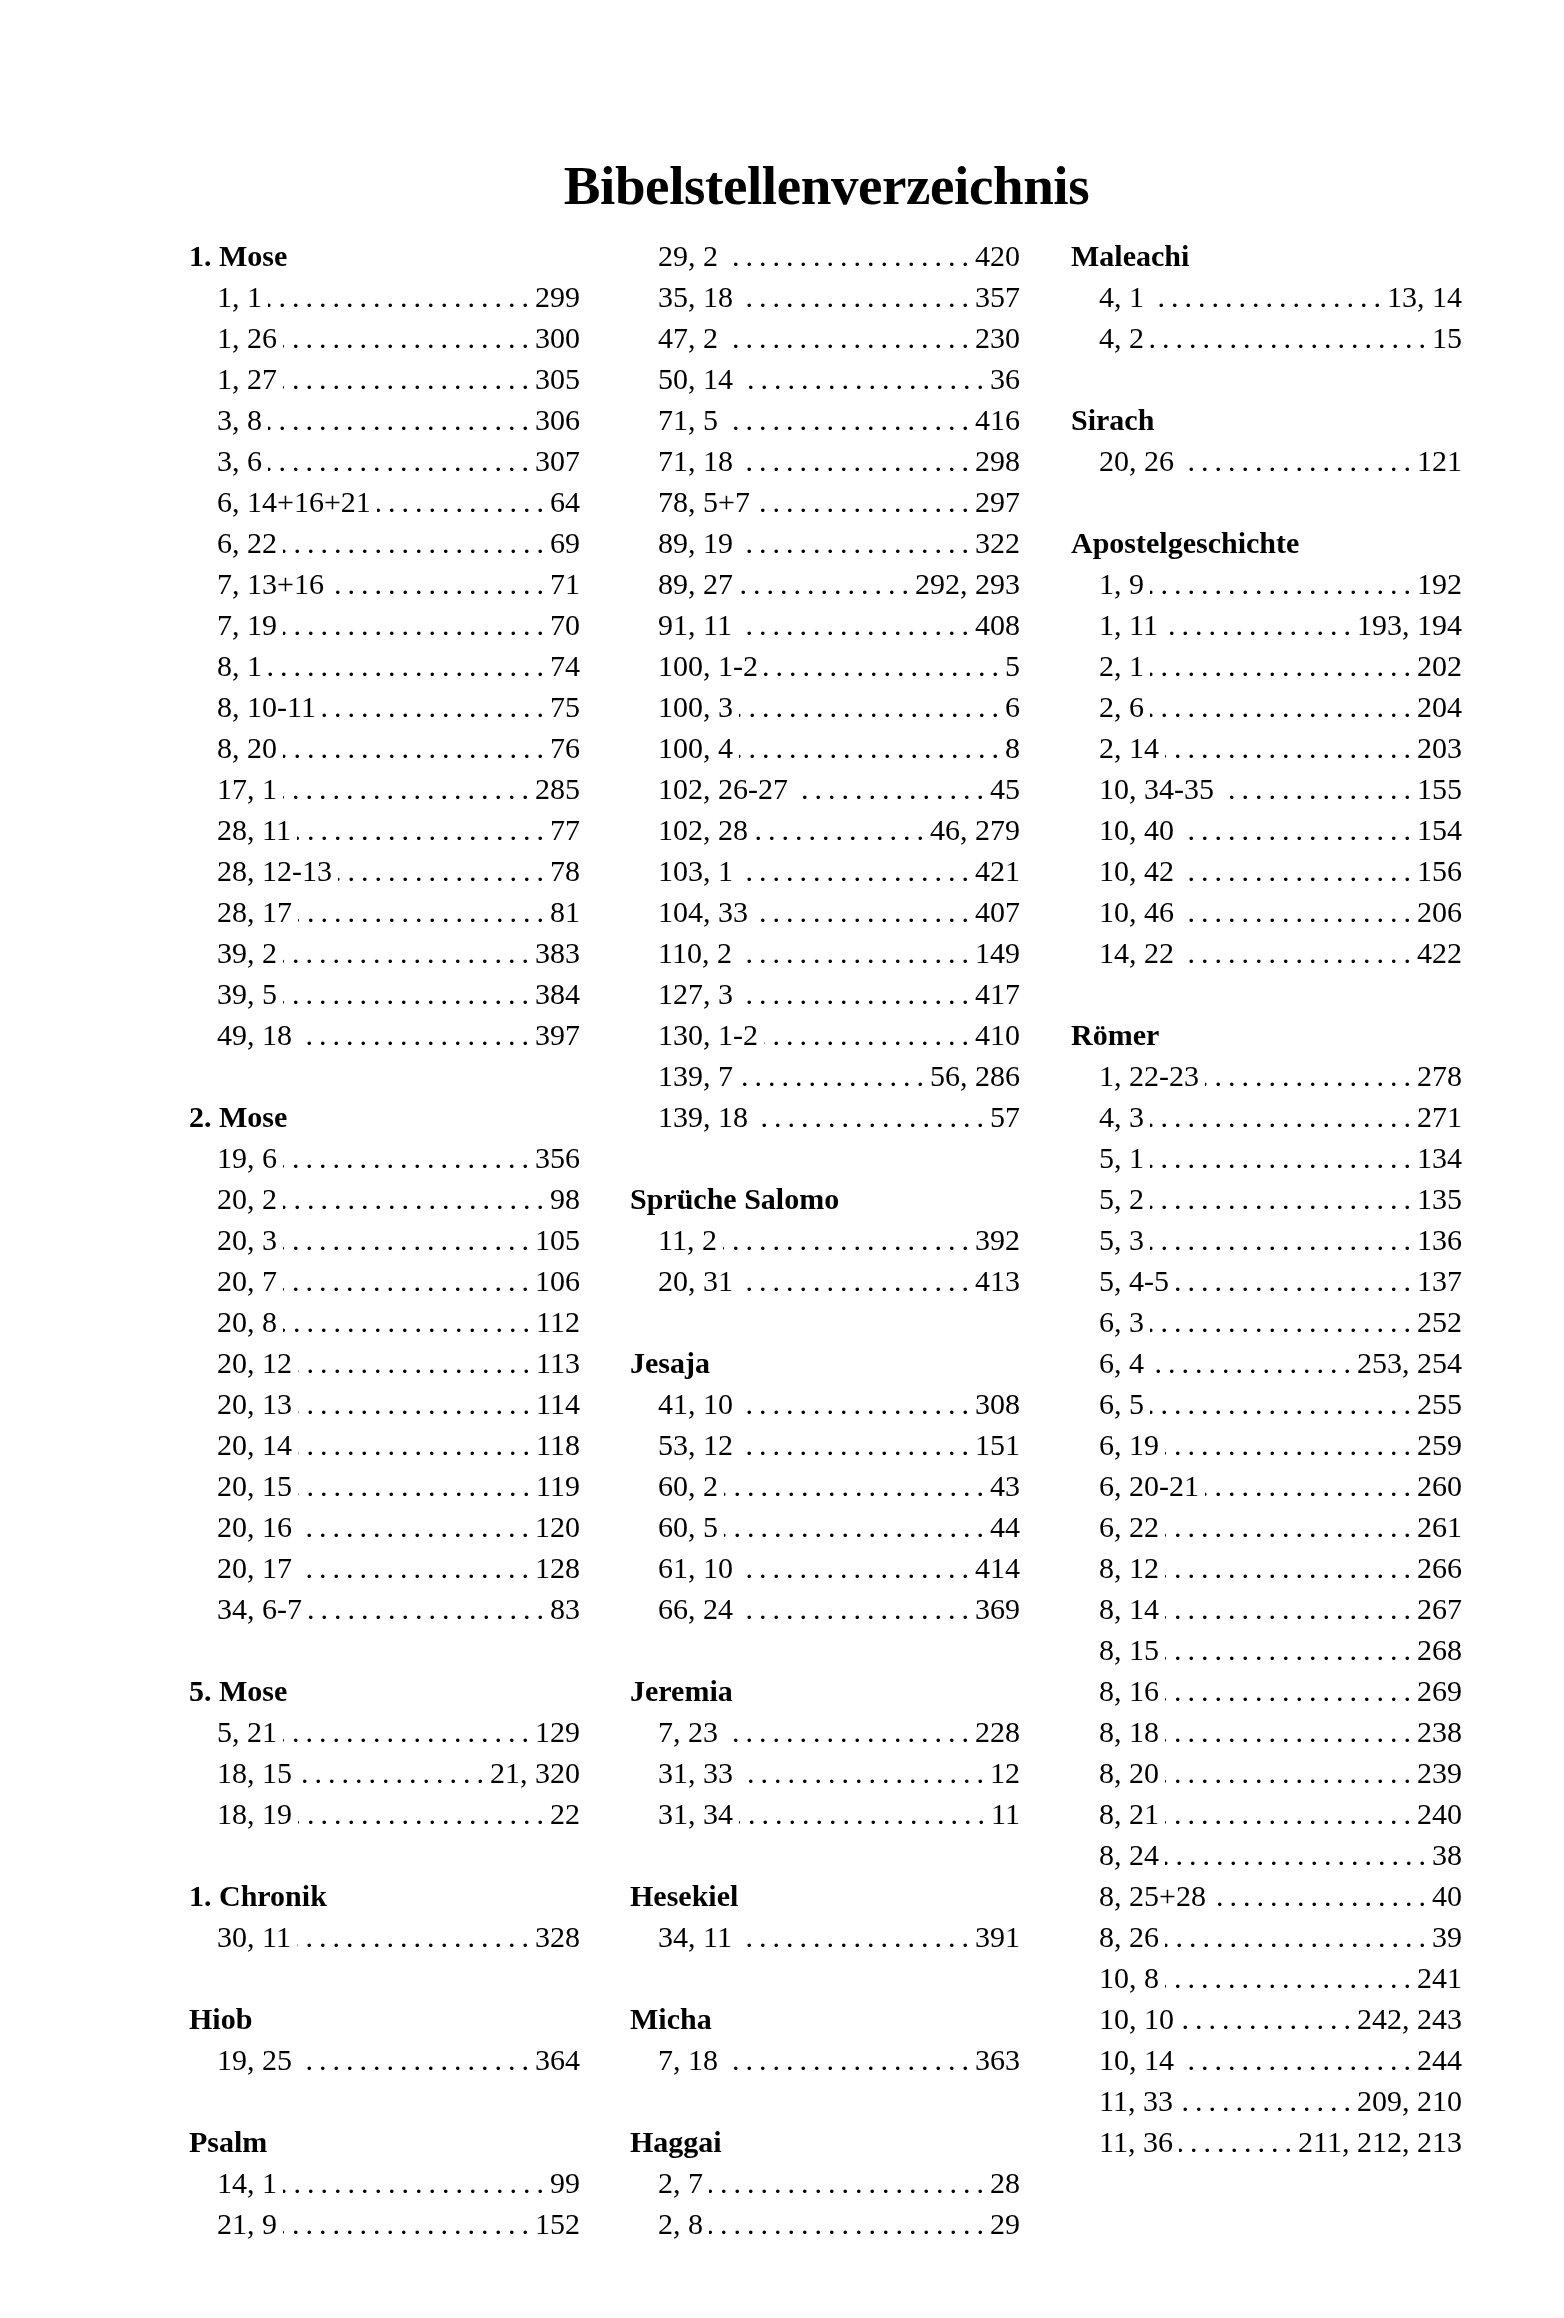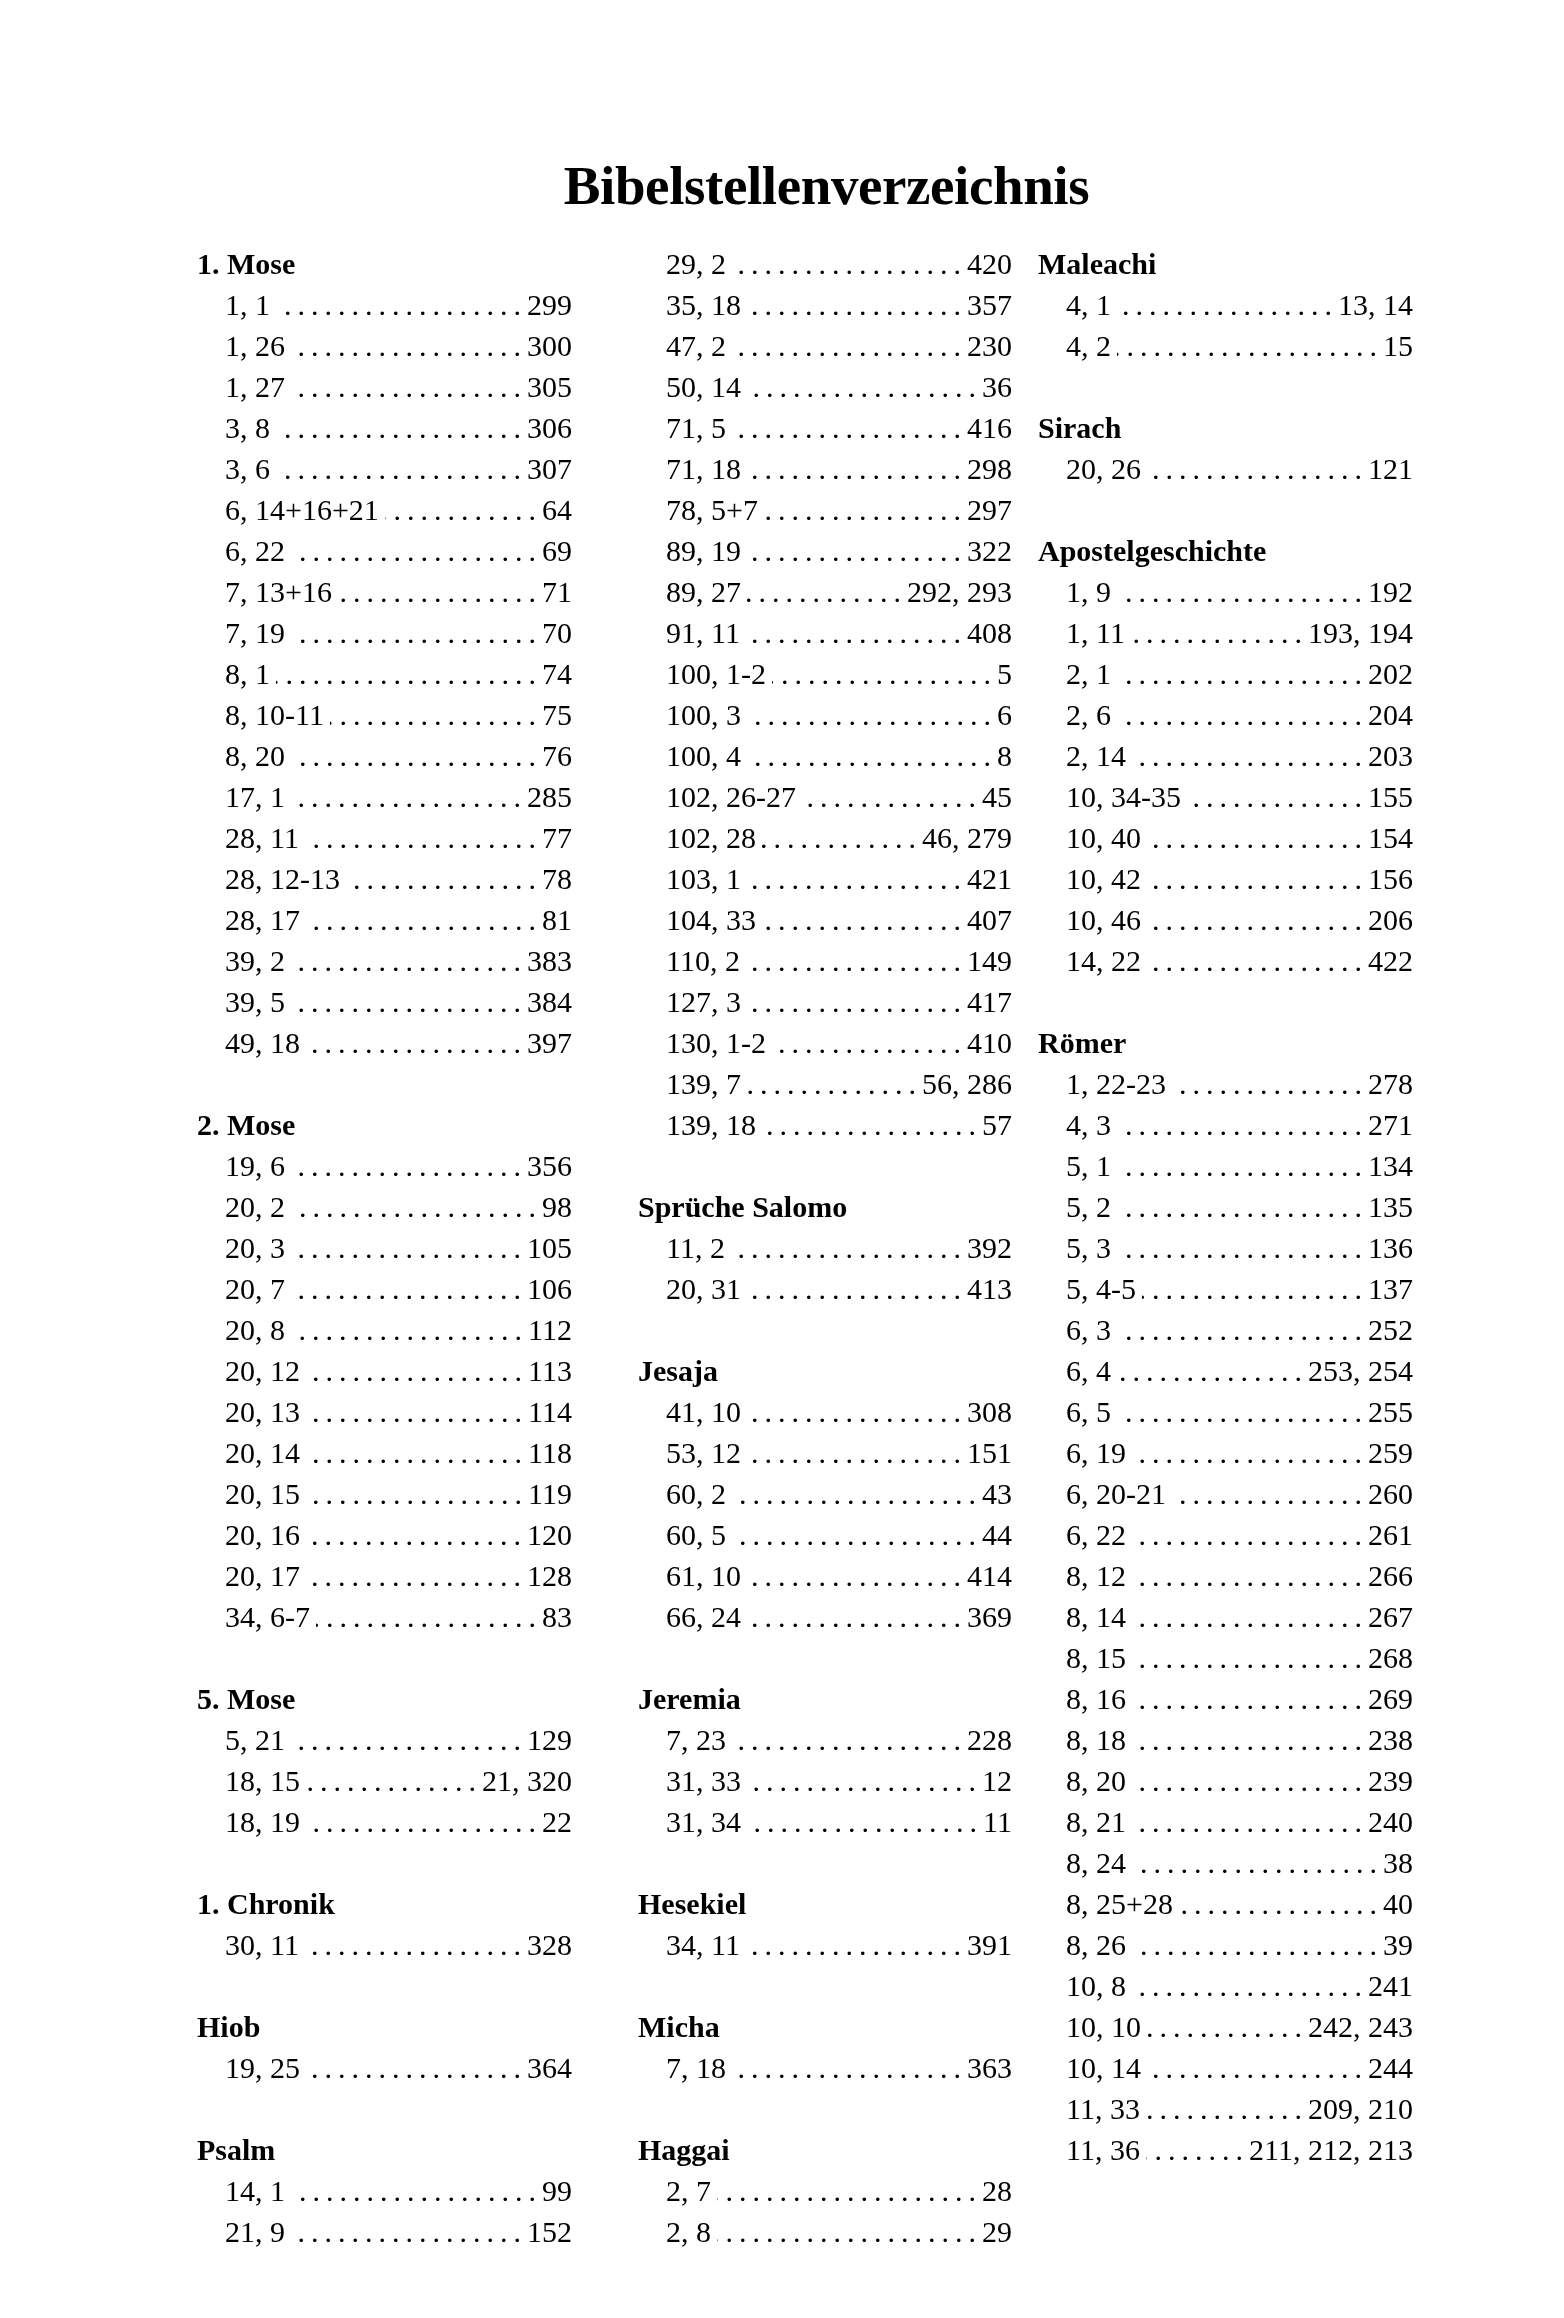--- a/index.html
+++ b/index.html
@@ -3,22 +3,22 @@
 <meta charset="utf-8">
 <style>
   html, body { margin: 0; padding: 0; background: #ffffff; }
   body { width: 1565px; height: 2319px; position: relative; overflow: hidden;
          font-family: "Liberation Serif", "DejaVu Serif", serif; color: #000; }
   .title { position: absolute; top: 121px; left: 0; width: 1653px; text-align: center;
            font-size: 55px; font-weight: bold; letter-spacing: -0.4px; line-height: 1; }
   .col { position: absolute; top: 235px; }
   .col-1 { left: 189px; width: 391px; }
   .col-2 { left: 630px; width: 390px; }
-  .col-3 { left: 1030px; width: 391px; }
-  .group { margin: 8px; }
+  .col-3 { left: 1071px; width: 391px; }
+  .group { margin: 0; }
   .group + .group { margin-top: 41px; }
   .book { font-weight: bold; font-size: 30px; line-height: 41px; height: 41px; white-space: nowrap; }
   .entry { display: flex; align-items: baseline; font-size: 30px; line-height: 41px; height: 41px;
            padding-left: 28px; white-space: nowrap; }
   .ref { flex: 0 0 auto; padding-right: 6.4px; }
   .leader { flex: 1 1 auto; overflow: hidden; letter-spacing: 6px; text-align: right; direction: rtl; }
   .leader::before { content: "................................................................................"; }
   .pages { flex: 0 0 auto; }
   .col-2 .group.continued .entry:first-child { }
 </style>

